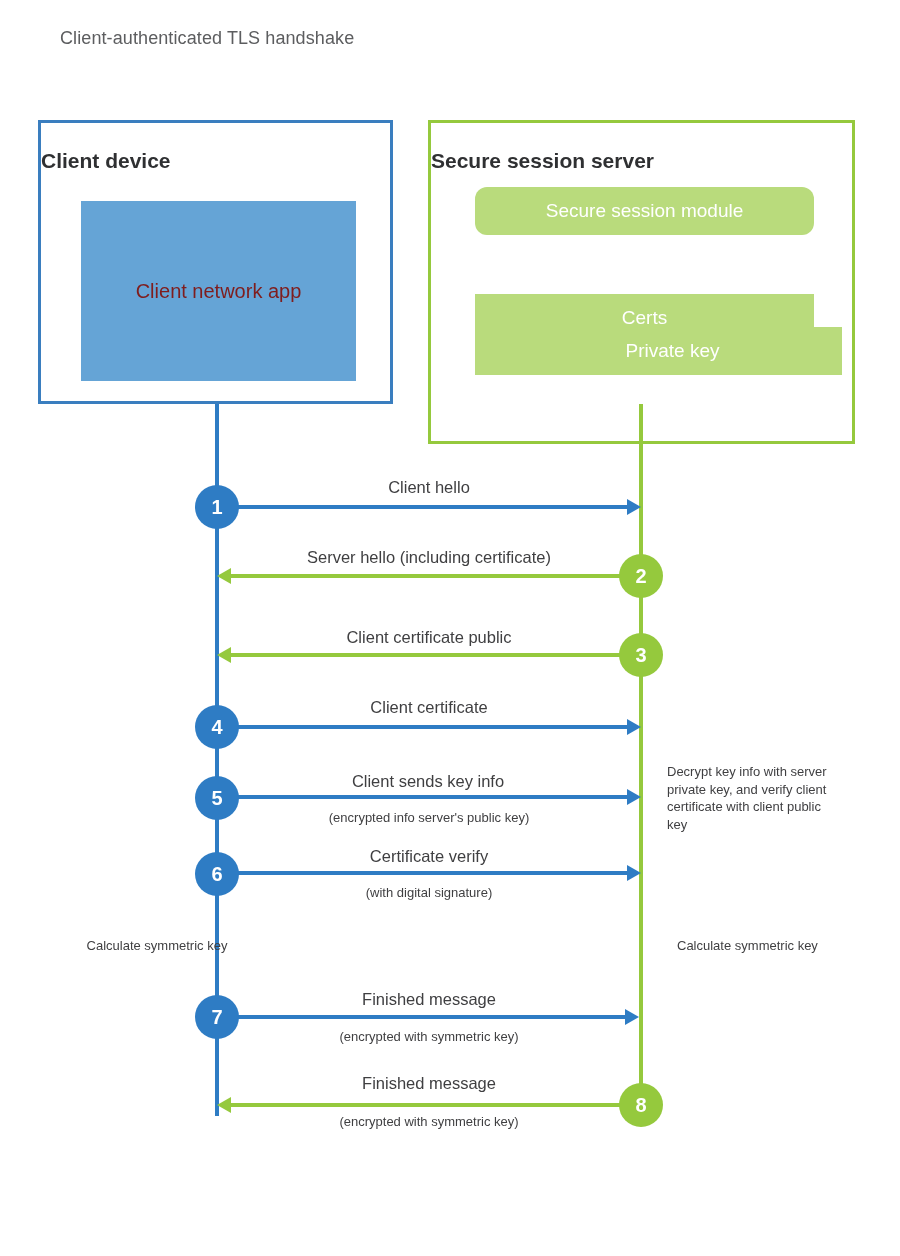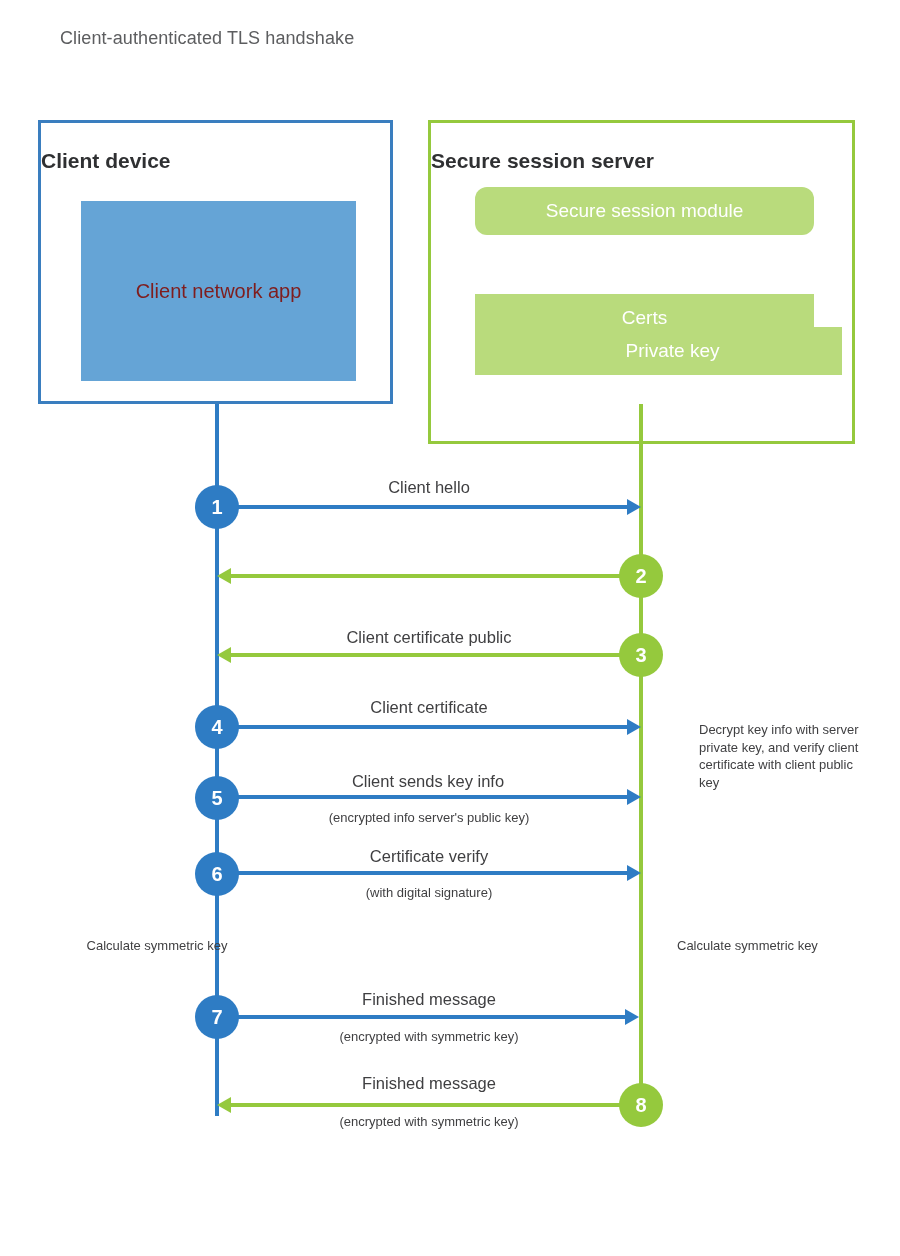--- a/index.html
+++ b/index.html
@@ -175,20 +175,21 @@
   </div>
 
   <div class="lifeline client"></div>
   <div class="lifeline server"></div>
 
   <div class="msg-label" style="left:217px; top:478px; width:424px;">Client hello</div>
   <div class="msg-line blue" style="left:217px; top:505px; width:410px;"></div>
   <div class="arrow-head right blue" style="left:627px; top:499px;"></div>
   <div class="step-circle blue" style="left:195px; top:485px;">1</div>
 
+  <div class="msg-label" style="left:217px; top:548px; width:424px;">Server hello (including certificate)</div>
   <div class="msg-line green" style="left:231px; top:574px; width:410px;"></div>
   <div class="arrow-head left green" style="left:217px; top:568px;"></div>
   <div class="step-circle green" style="left:619px; top:554px;">2</div>
 
   <div class="msg-label" style="left:217px; top:628px; width:424px;">Client certificate public</div>
   <div class="msg-line green" style="left:231px; top:653px; width:410px;"></div>
   <div class="arrow-head left green" style="left:217px; top:647px;"></div>
   <div class="step-circle green" style="left:619px; top:633px;">3</div>
 
   <div class="msg-label" style="left:217px; top:698px; width:424px;">Client certificate</div>
@@ -213,19 +214,19 @@
   <div class="arrow-head right blue" style="left:625px; top:1009px;"></div>
   <div class="msg-sublabel" style="left:217px; top:1029px; width:424px;">(encrypted with symmetric key)</div>
   <div class="step-circle blue" style="left:195px; top:995px;">7</div>
 
   <div class="msg-label" style="left:217px; top:1074px; width:424px;">Finished message</div>
   <div class="msg-line green" style="left:231px; top:1103px; width:410px;"></div>
   <div class="arrow-head left green" style="left:217px; top:1097px;"></div>
   <div class="msg-sublabel" style="left:217px; top:1114px; width:424px;">(encrypted with symmetric key)</div>
   <div class="step-circle green" style="left:619px; top:1083px;">8</div>
 
-  <div class="side-note right-note" style="left:667px; top:721px; width:170px;margin-left:32px;">Decrypt key info with server private key, and verify client certificate with client public key</div>
+  <div class="side-note right-note" style="left:667px; top:763px; width:170px;">Decrypt key info with server private key, and verify client certificate with client public key</div>
 
   <div class="side-note left-note" style="left:78px; top:937px; width:158px;">Calculate symmetric key</div>
 
   <div class="side-note right-note" style="left:677px; top:937px; width:160px;">Calculate symmetric key</div>
 
 </div>
 
 </body></html>

